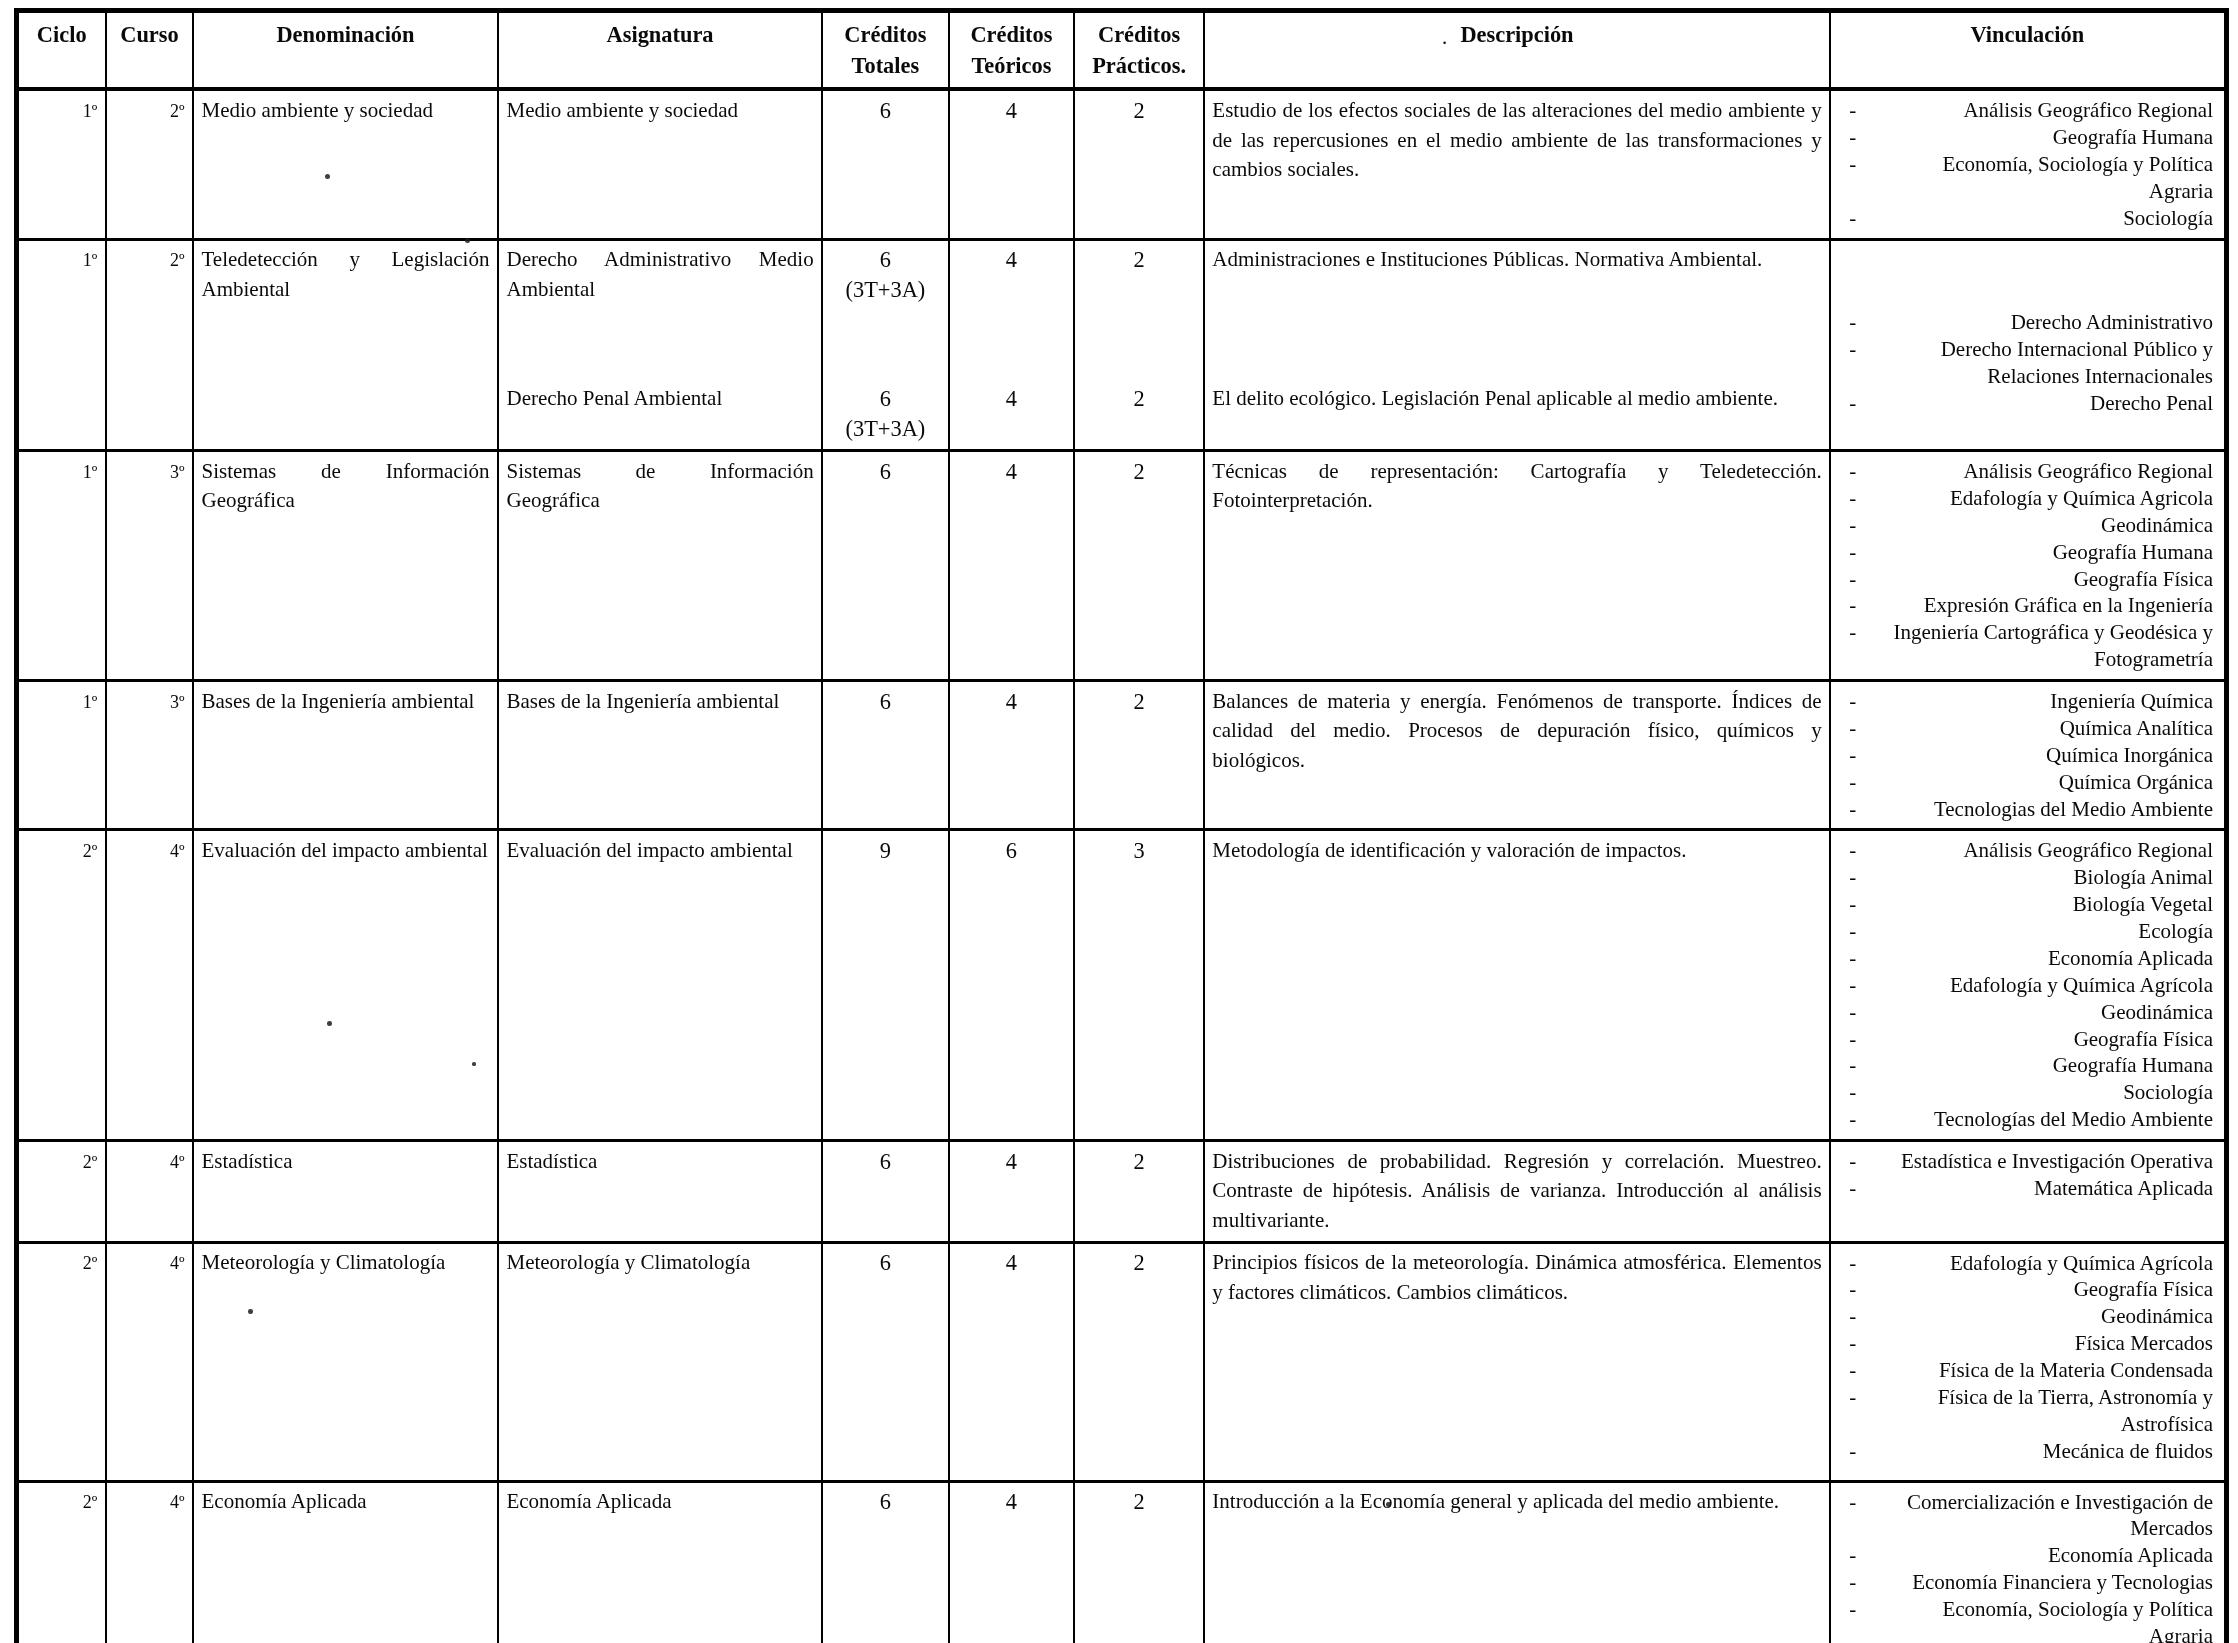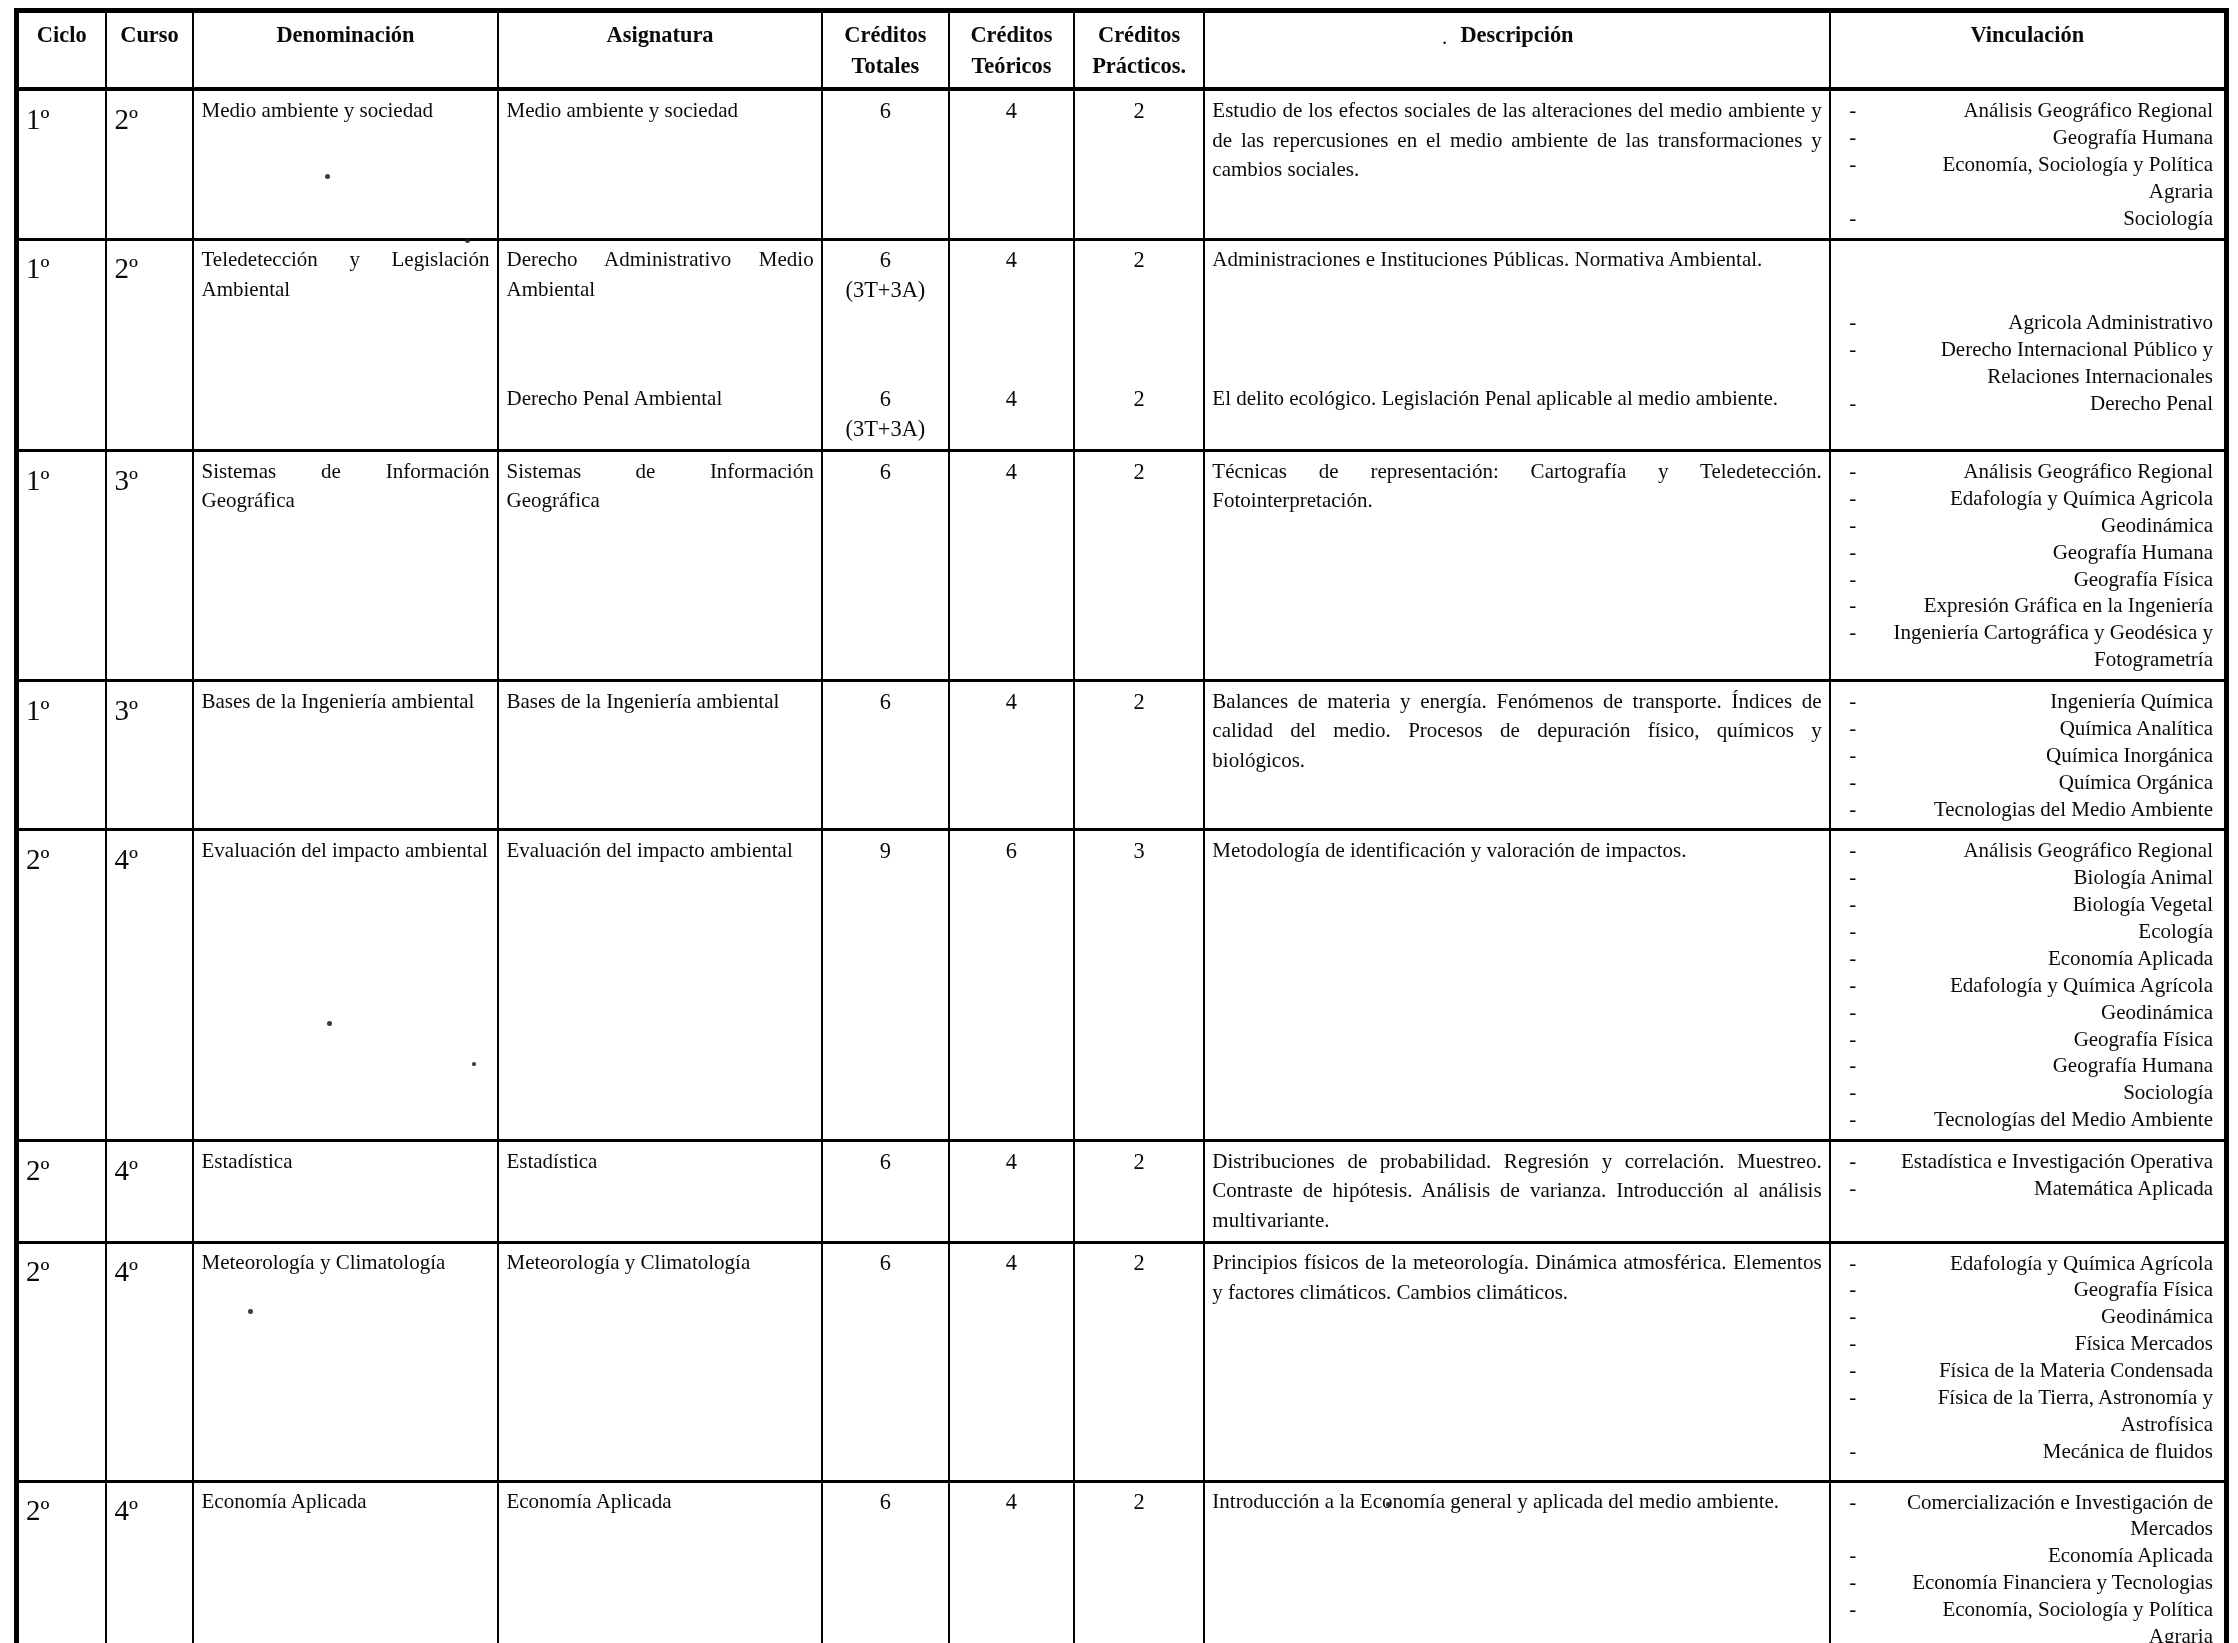--- a/index.html
+++ b/index.html
@@ -51,22 +51,22 @@
   tr.row-1 { height: 143px; }
   tr.row-2 { height: 209px; }
   tr.row-3 { height: 220px; }
   tr.row-4 { height: 148px; }
   tr.row-5 { height: 299px; }
   tr.row-6 { height: 96px; }
   tr.row-7 { height: 239px; }
   tr.row-8 { height: 162px; }
 
   td.c-ciclo, td.c-curso {
-    text-align: left;
-    font-size: 29px;
+    text-align: right;
+    font-size: 18px;
     padding-top: 7.5px;
   }
   .jtext { text-align: justify; }
   td.c-credit { text-align: center; }
   .blk { display: block; }
   .cnum {
     text-align: center;
     white-space: pre-line;
     font-size: 22.4px;
     line-height: 1.35;
@@ -202,21 +202,21 @@
           <div class="blk cnum">2</div>
         </td>
         <td class="c-desc">
           <div class="blk jtext gap">Administraciones e Instituciones Públicas. Normativa Ambiental.</div>
           <div class="blk jtext">El delito ecológico. Legislación Penal aplicable al medio ambiente.</div>
         </td>
         <td class="c-vinc">
           <ul class="vlist">
             <li class="vitem">
               <span class="dash">-</span>
-              <span class="vtext">Agricola Administrativo</span>
+              <span class="vtext">Derecho Administrativo</span>
             </li>
             <li class="vitem">
               <span class="dash">-</span>
               <span class="vtext">Derecho Internacional Público y Relaciones Internacionales</span>
             </li>
             <li class="vitem">
               <span class="dash">-</span>
               <span class="vtext">Derecho Penal</span>
             </li>
           </ul>

